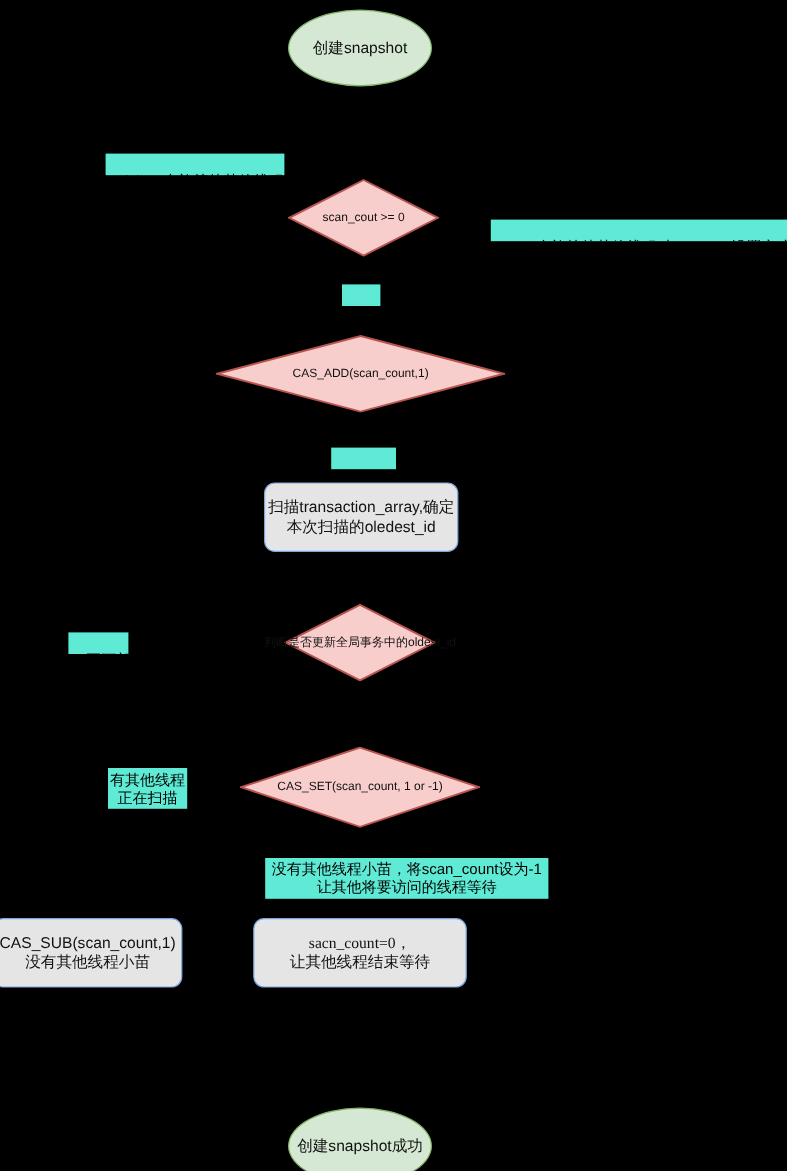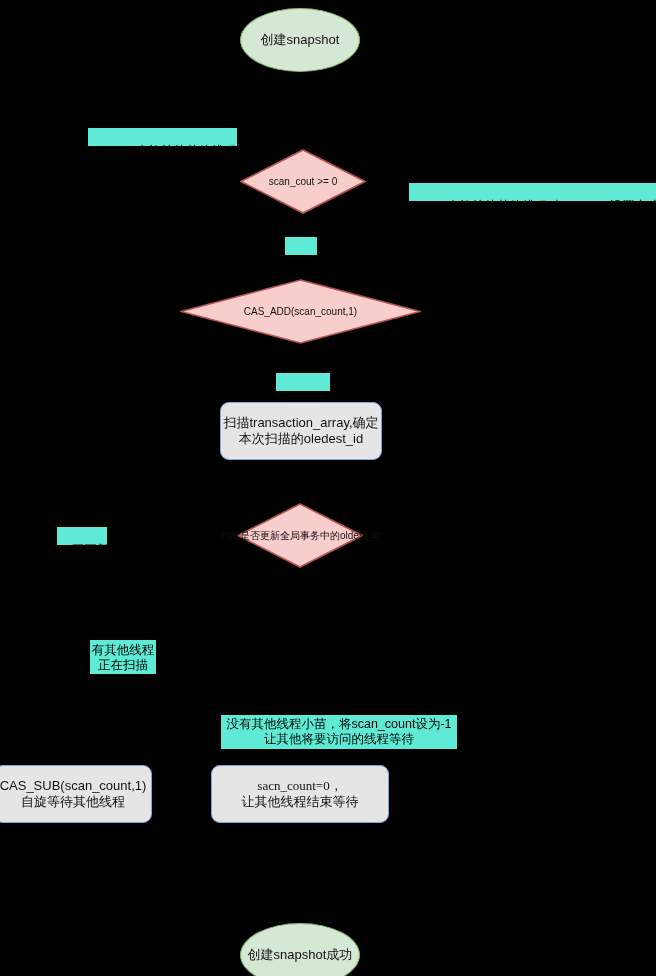--- a/index.html
+++ b/index.html
@@ -137,29 +137,35 @@
       <polygon points="63,1 125,32.5 63,64 1,32.5" fill="#f8cecc" stroke="#b85450" stroke-width="1.6"></polygon>
     </svg>
     <div class="diamond-label">判断是否更新全局事务中的oldest_id</div>
   </div>
 
   <div class="edge-label" style="left:90px; top:640px; width:66px; height:34px; display:flex; flex-direction:column; align-items:center; justify-content:flex-end;">
     <span>有其他线程</span>
     <span>正在扫描</span>
   </div>
 
+  <div class="diamond-wrap" style="left:200px; top:622px; width:200px; height:68px;">
+    <svg class="diamond-shape" viewBox="0 0 200 68" preserveAspectRatio="none">
+      <polygon points="100,1 199,34 100,67 1,34" fill="#f8cecc" stroke="#b85450" stroke-width="1.6"></polygon>
+    </svg>
+    <div class="diamond-label">CAS_SET(scan_count, 1 or -1)</div>
+  </div>
 
   <div class="edge-label" style="left:181px; top:715px; width:236px; height:34px; display:flex; flex-direction:column; align-items:center; justify-content:center;margin-left:40px;">
     <span>没有其他线程小苗，将scan_count设为-1</span>
     <span>让其他将要访问的线程等待</span>
   </div>
 
   <div class="node rect" style="left:-6px; top:765px; width:158px; height:58px; flex-direction:column;">
     <span>CAS_SUB(scan_count,1)</span>
-    <span>自旋等待其他线程</span>
+    <span>没有其他线程小苗</span>
   </div>
 
   <div class="node rect" style="left:211px; top:765px; width:178px; height:58px; flex-direction:column;font-family:Liberation Serif, serif;">
     <span>sacn_count=0，</span>
     <span>让其他线程结束等待</span>
   </div>
 
   <div class="node ellipse" style="left:240px; top:923px; width:120px; height:64px;align-items:center;">
     <span>创建snapshot成功</span>
   </div>

